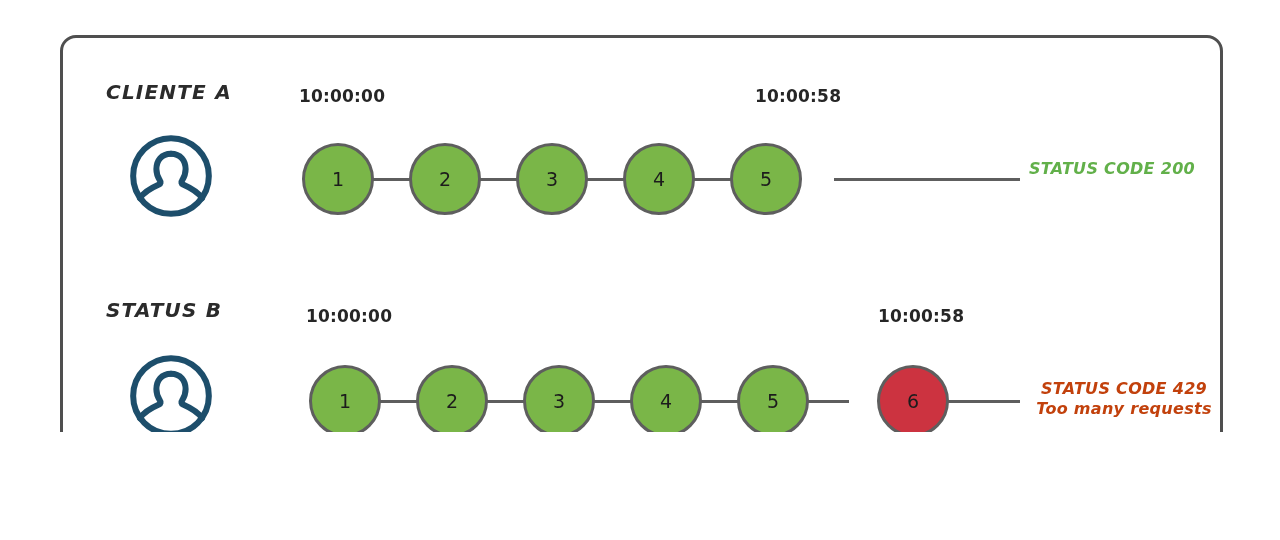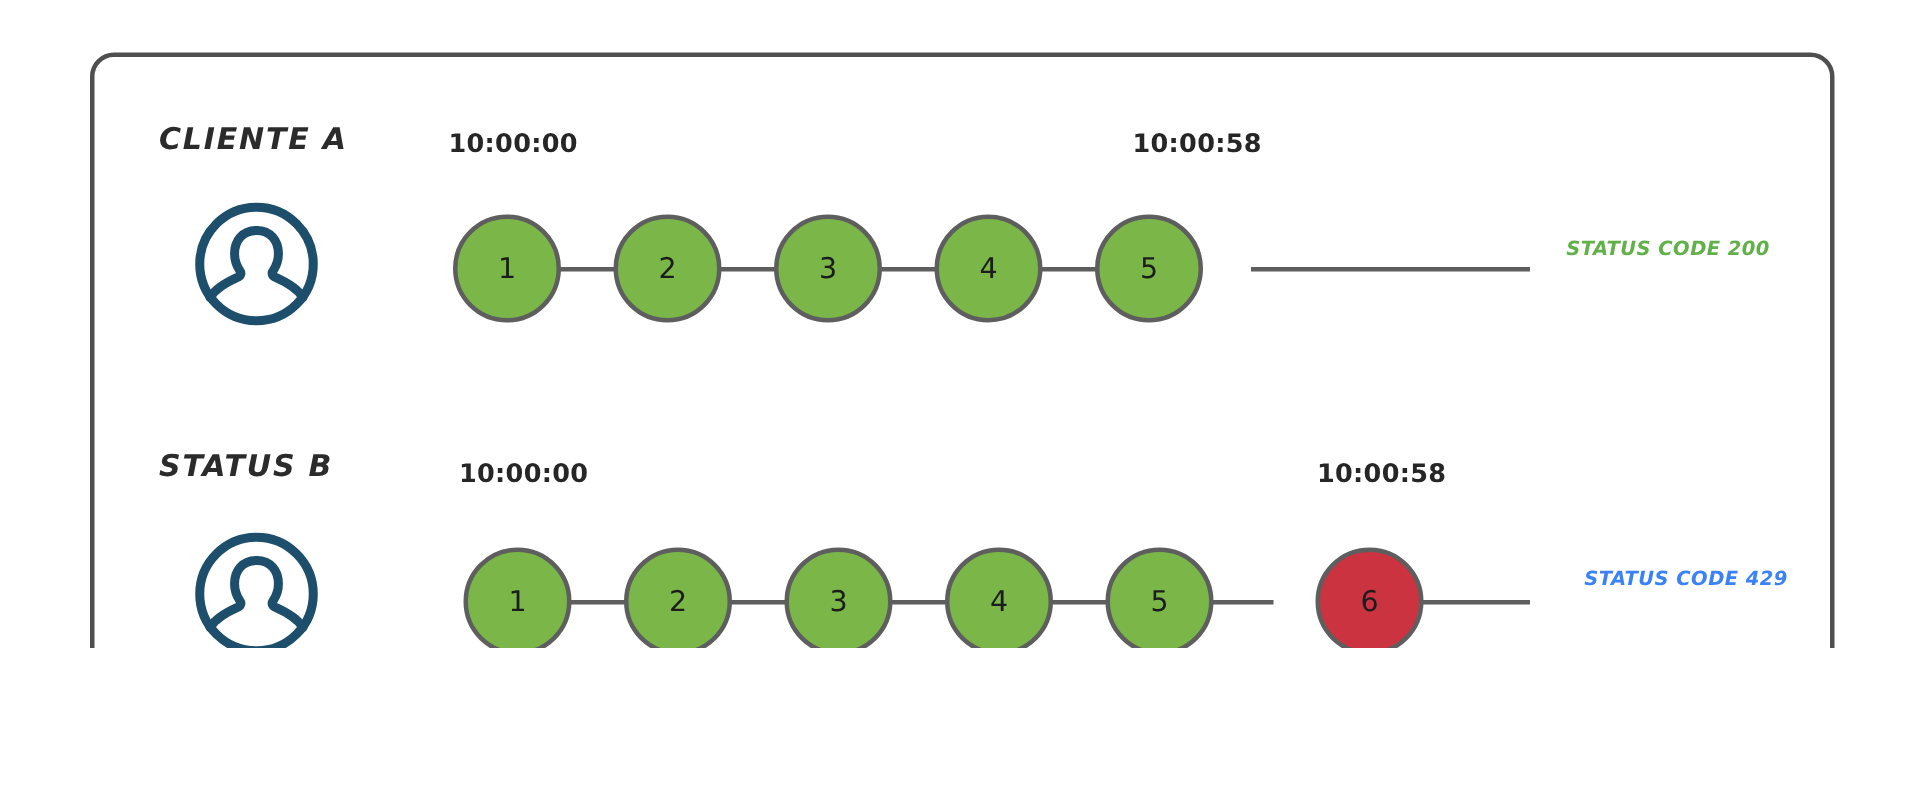--- a/index.html
+++ b/index.html
@@ -93,28 +93,28 @@
     position: absolute;
     height: 3px;
     background: #5e5e5e;
     z-index: 1;
   }
   .status {
     position: absolute;
     font-family: "DejaVu Sans", sans-serif;
     font-style: italic;
     font-weight: 700;
-    font-size: 13px;
+    font-size: 16px;
     line-height: 1.25;
     text-align: center;
     white-space: nowrap;
     letter-spacing: 0.3px;
   }
   .status.ok  { color: #62b04a; }
-  .status.err { color: #3b82f6; }
+  .status.err { color: #c2410c; }
   .status .l2 { display: block; }
 </style>
 </head>
 <body>
 
 <div id="stage">
 
   <div id="frame"></div>
 
   <div class="row" id="row-a">
@@ -183,16 +183,17 @@
       <div class="node ok" style="left:309px; top:365px;">1</div>
       <div class="node ok" style="left:416px; top:365px;">2</div>
       <div class="node ok" style="left:523px; top:365px;">3</div>
       <div class="node ok" style="left:630px; top:365px;">4</div>
       <div class="node ok" style="left:737px; top:365px;">5</div>
       <div class="node err" style="left:877px; top:365px;">6</div>
     </div>
 
     <div class="status err" style="left:1026px; top:379px; width:196px;">
       <span>STATUS CODE 429</span>
+      <span class="l2">Too many requests</span>
     </div>
   </div>
 
 </div>
 
 </body></html>

